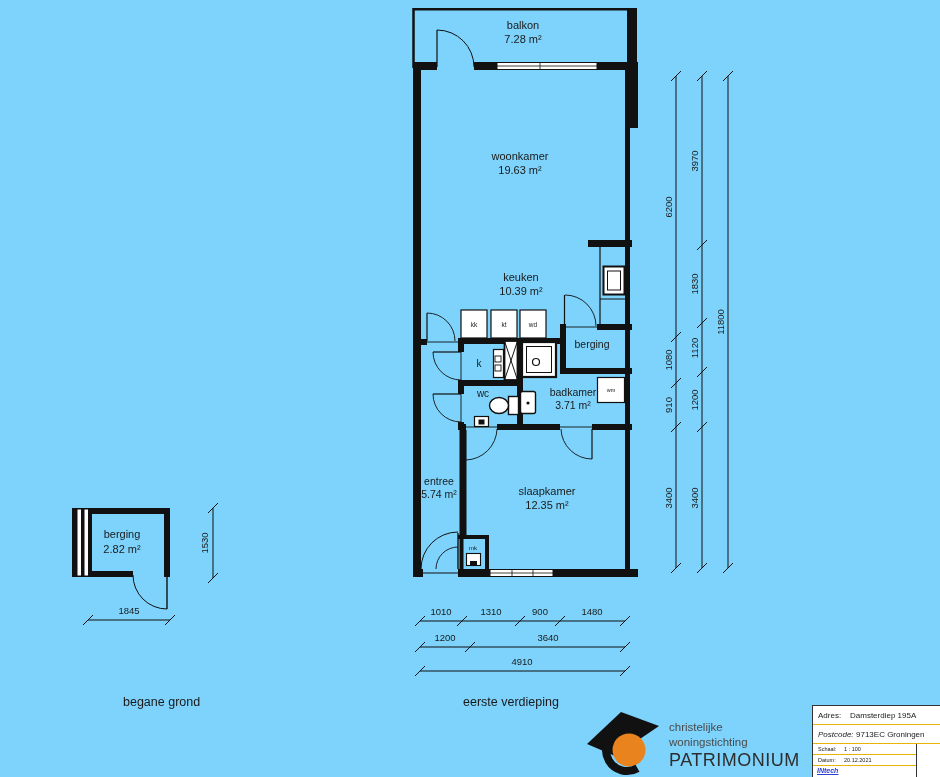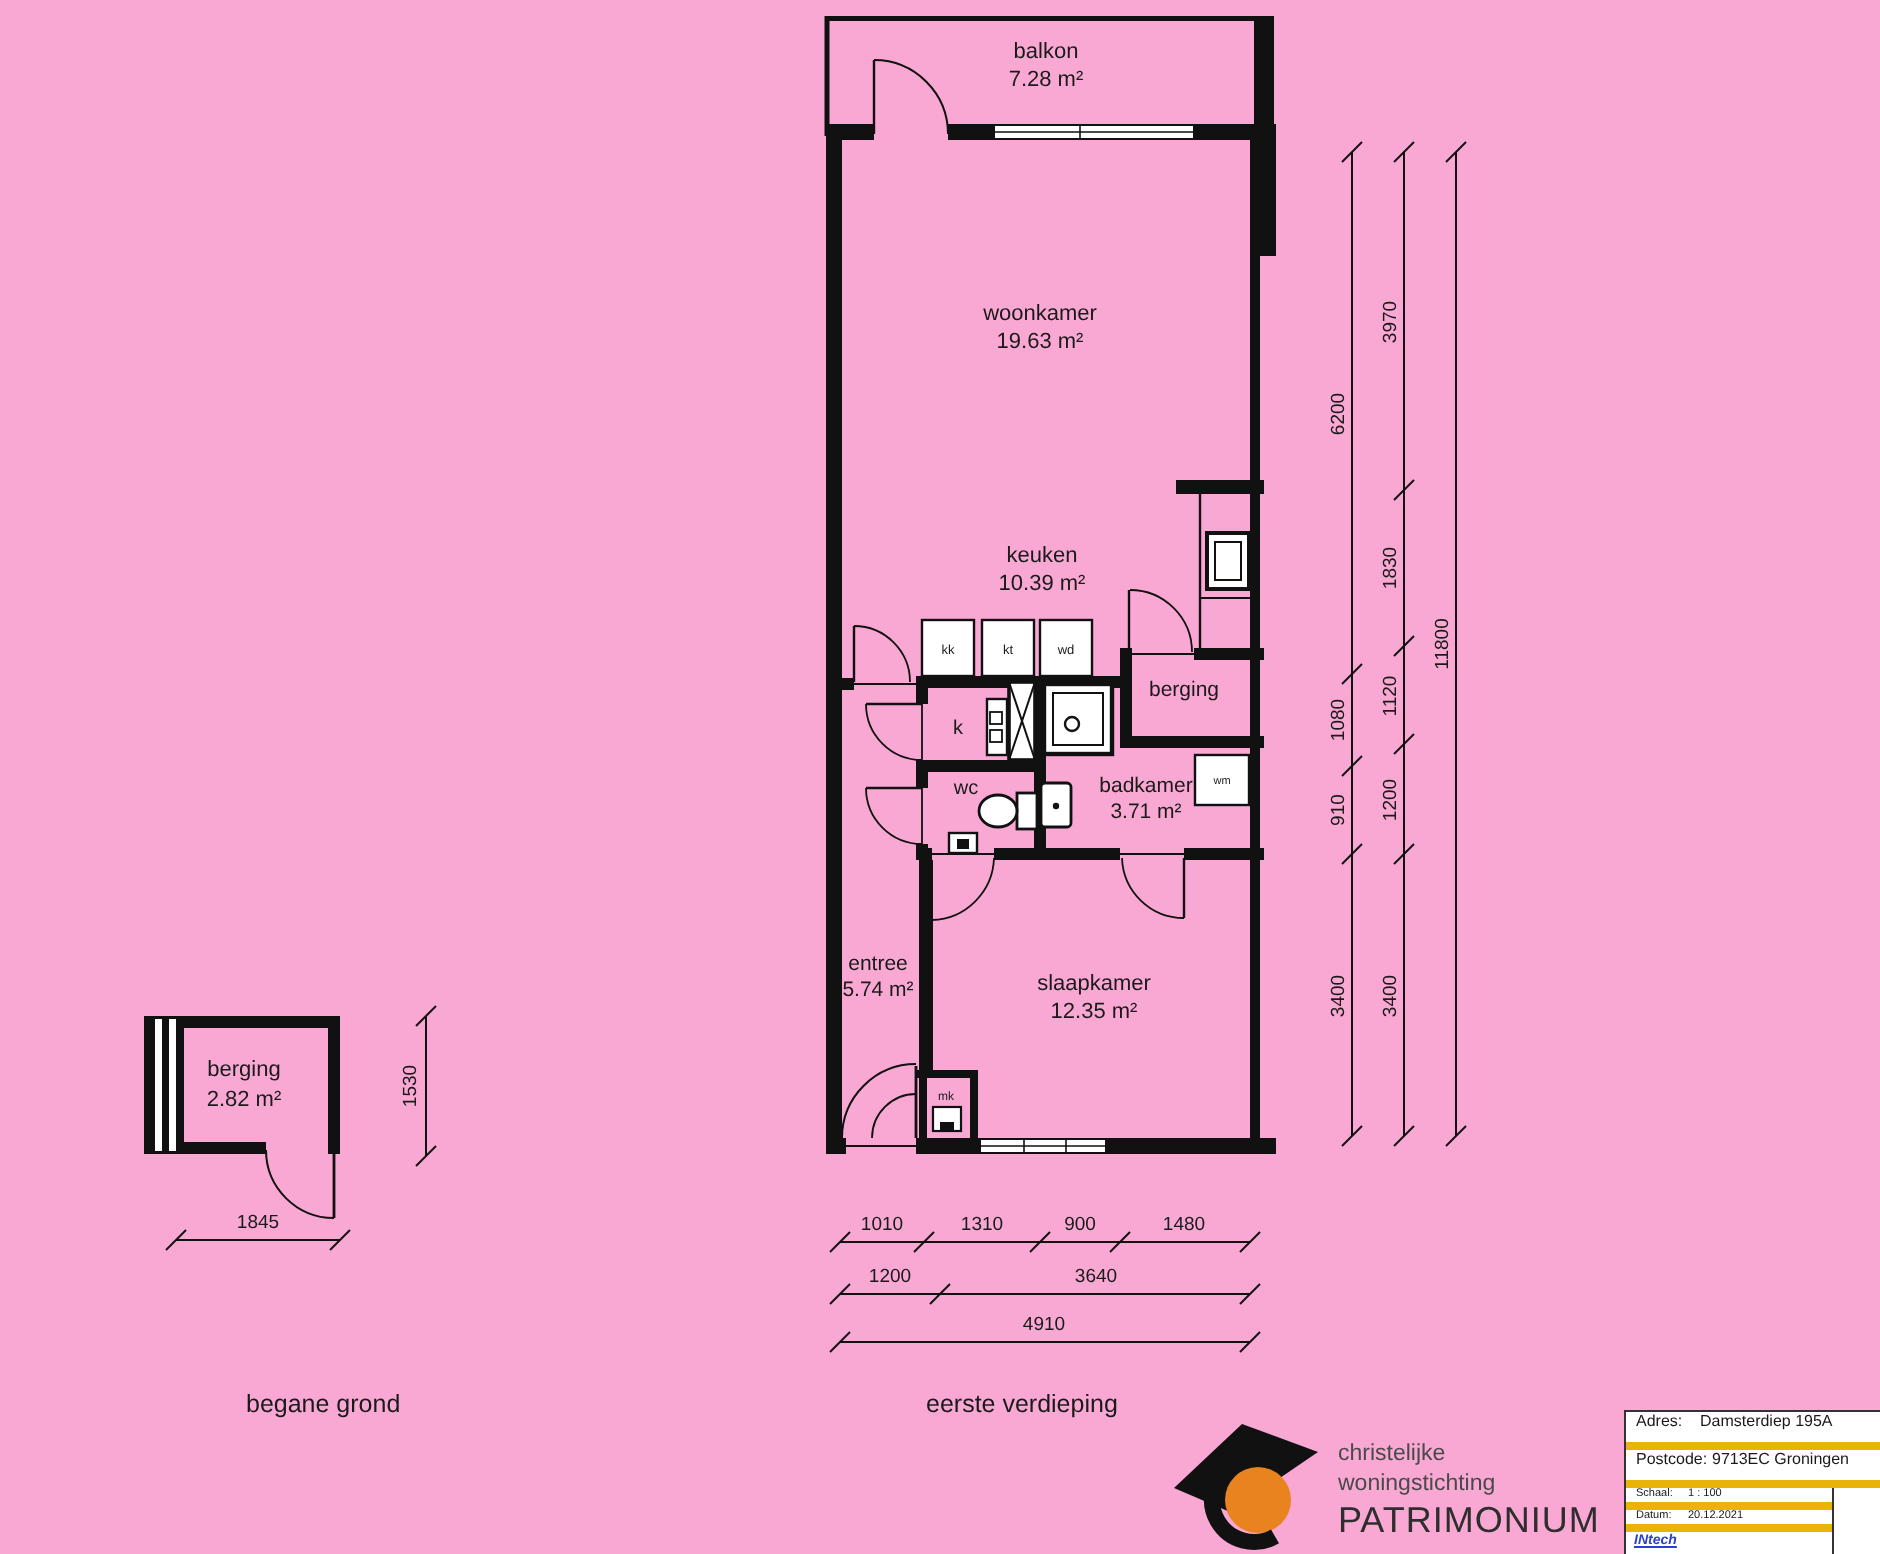--- a/index.html
+++ b/index.html
@@ -1,28 +1,28 @@
 <!DOCTYPE html>
 <html><head>
 <meta charset="utf-8">
 <style>
   html,body{margin:0;padding:0;background:#ffffff;}
-  .page{position:relative;width:940px;height:777px;background:#f9a8d4;overflow:hidden;
+  .page{position:relative;width:940px;height:777px;background:#7dd3fc;overflow:hidden;
         font-family:"Liberation Sans", sans-serif;color:#1a1a1a;}
   svg text{font-family:"Liberation Sans", sans-serif;fill:#1a1a1a;}
   .caption{position:absolute;font-size:12.5px;color:#1a1a1a;padding-left:38px;}
   
   .logo-wrap{position:absolute;left:583px;top:708px;display:flex;align-items:flex-start;justify-content:flex-end;}
   .logo-text{margin-left:4px;margin-top:12px;}
   .org-small{font-size:11.5px;line-height:1.28;color:#4a4a4a;}
   .org-name{font-size:18px;letter-spacing:.5px;color:#2e2e2e;margin-top:1px;}
   
   .tblock{position:absolute;left:812px;top:705px;width:127px;height:72px;
           border:1px solid #333;background:#fff;font-size:8px;}
-  .trow{display:flex;border-bottom:4px solid #eab308;padding-left:5px;box-sizing:border-box;}
+  .trow{display:flex;align-items:center;border-bottom:1px solid #eab308;padding-left:5px;box-sizing:border-box;}
   .tr-big{height:19px;}
   .tr-sm{height:11px;font-size:5.5px;}
   .tlabel{width:32px;flex:0 0 auto;}
   .tlabel.sm{width:26px;}
   .lower{display:flex;}
   .lower-left{width:104px;border-right:1px solid #333;box-sizing:border-box;}
   .lower-right{flex:1;}
   .drafter{font-size:7px;font-weight:bold;font-style:italic;text-decoration:underline;
            color:#2b3fd0;padding:1px 0 0 4px;height:9px;}
   .disclaimer{font-size:3.5px;color:#666;padding:2px 2px 0 4px;line-height:1.1;}
@@ -288,21 +288,21 @@
     <div class="org-name">PATRIMONIUM</div>
   </div>
 </div>
 
 <div class="tblock">
   <div class="trow tr-big">
     <span class="tlabel">Adres:</span>
     <span>Damsterdiep 195A</span>
   </div>
   <div class="trow tr-big">
-    <span class="tlabel" style="width:38px;">Postcode:</span>
+    <span class="tlabel" style="width:38px;font-style:italic;">Postcode:</span>
     <span>9713EC Groningen</span>
   </div>
   <div class="lower">
     <div class="lower-left">
       <div class="trow tr-sm">
         <span class="tlabel sm">Schaal:</span>
         <span>1 : 100</span>
       </div>
       <div class="trow tr-sm">
         <span class="tlabel sm">Datum:</span>

